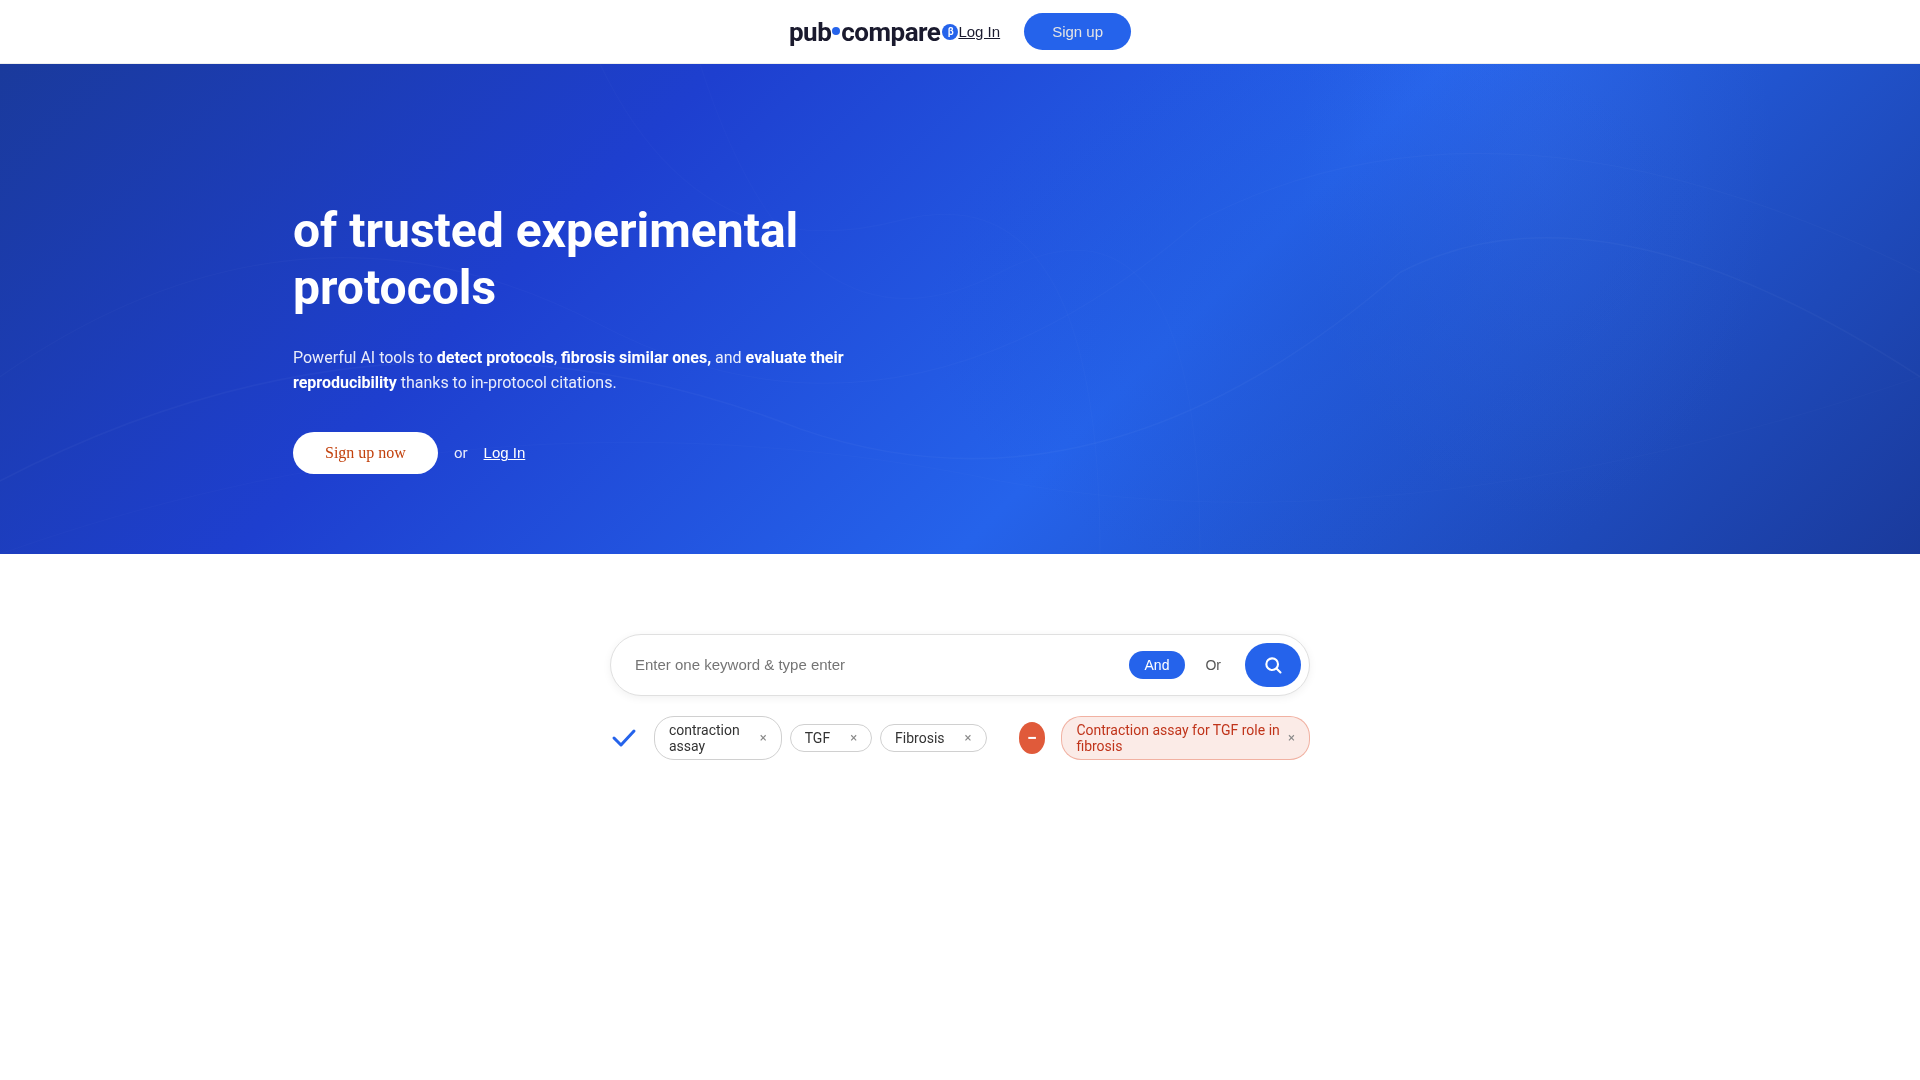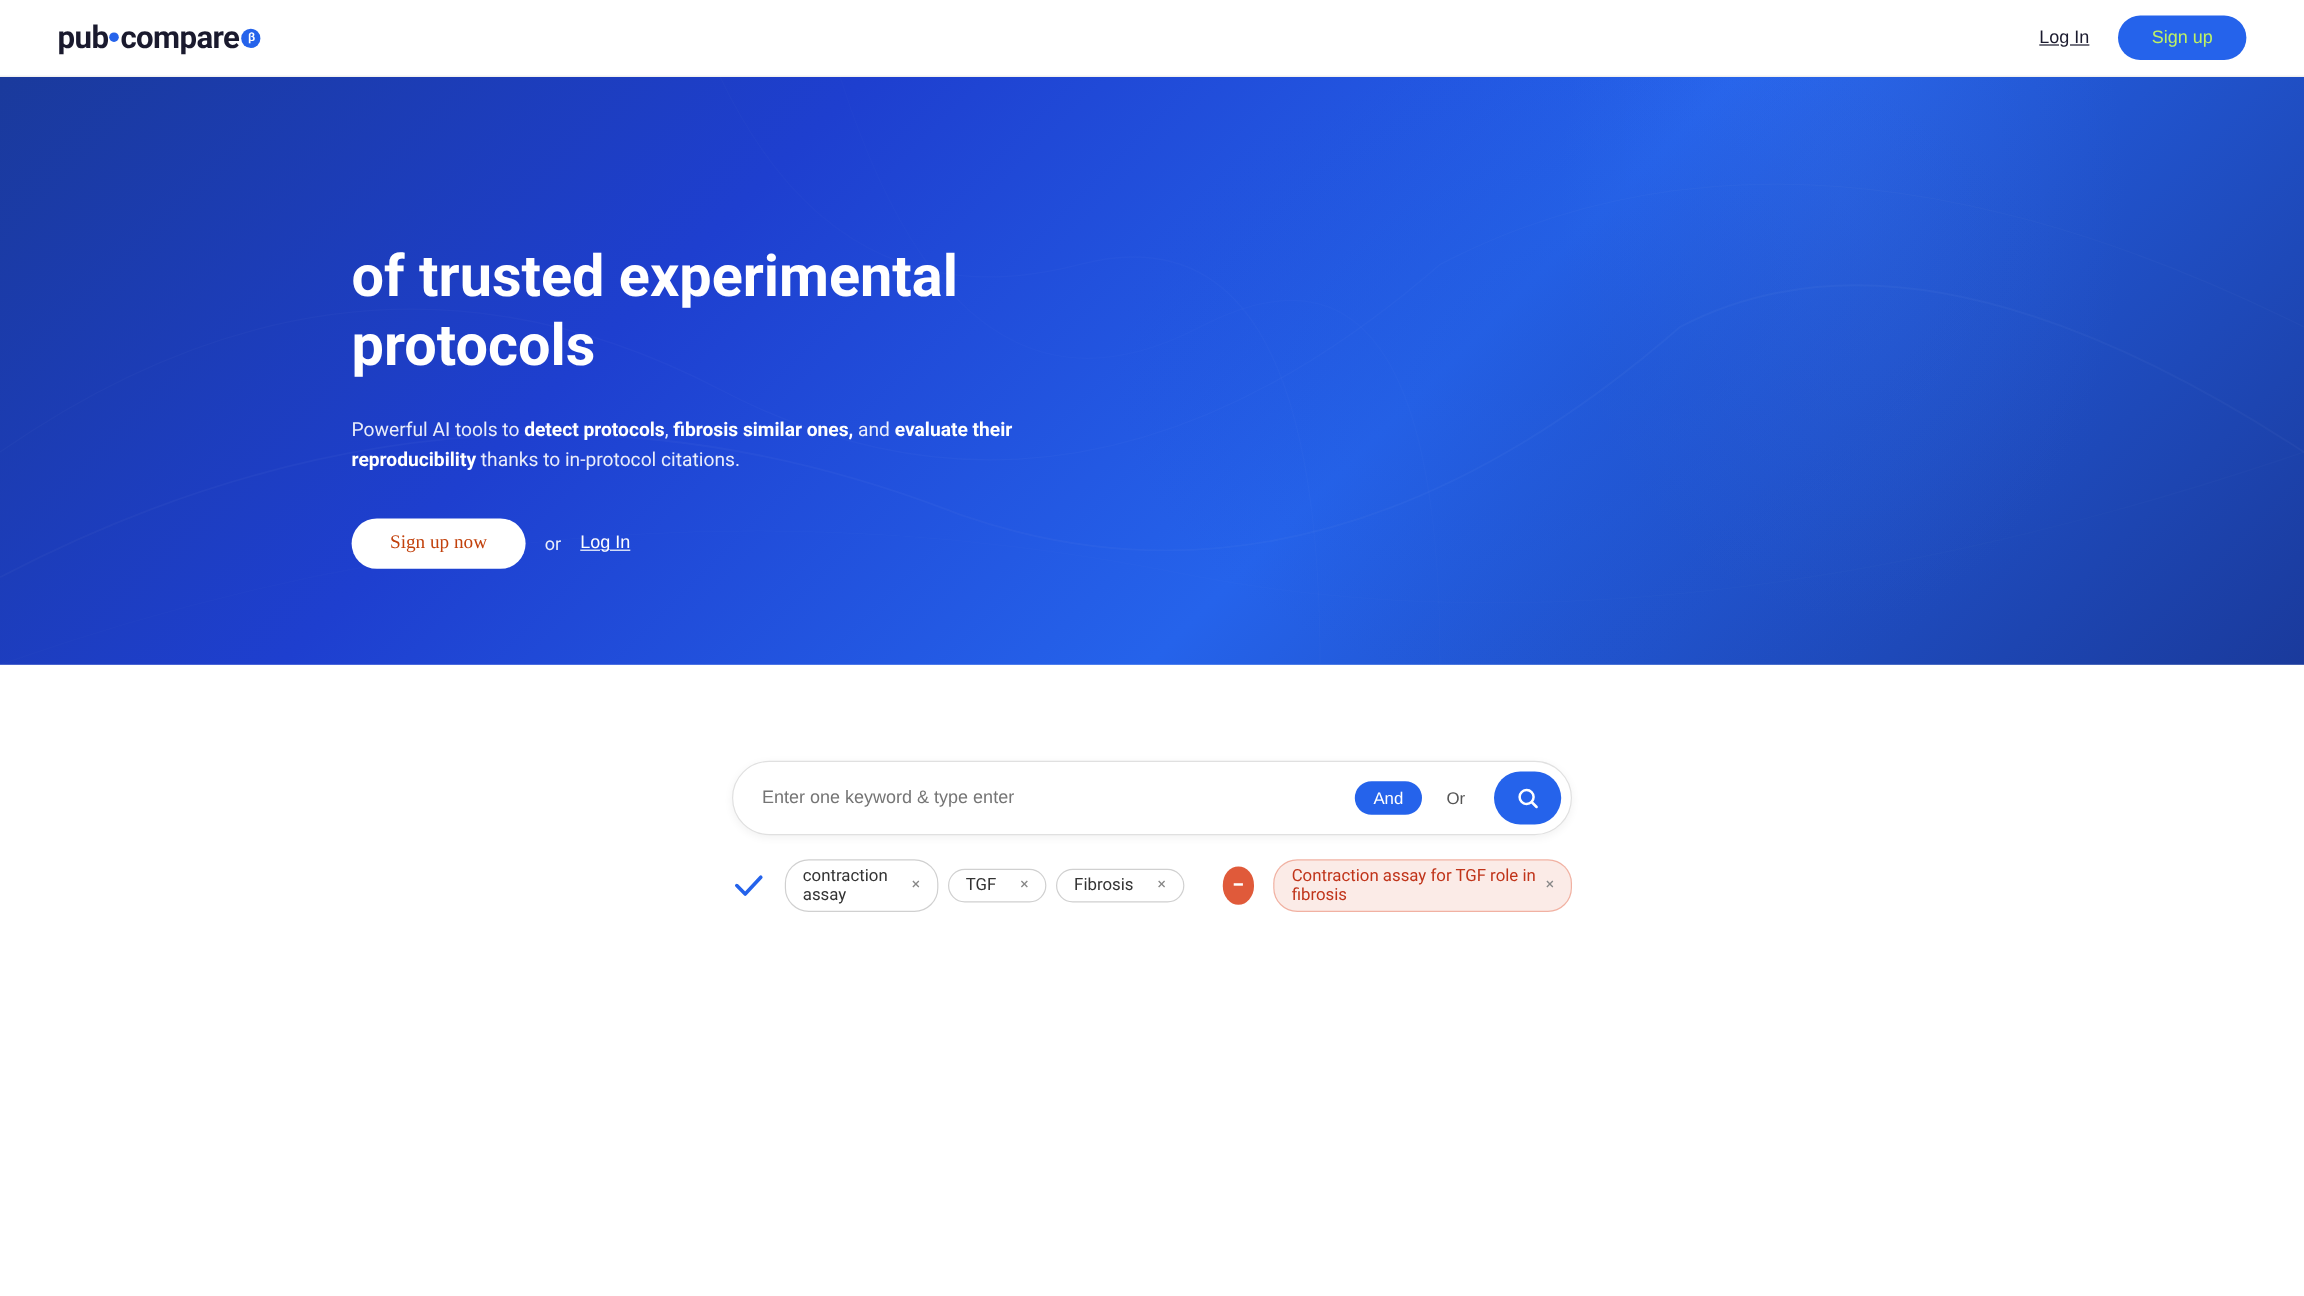--- a/index.html
+++ b/index.html
@@ -12,21 +12,21 @@
       font-family: -apple-system, BlinkMacSystemFont, 'Segoe UI', Roboto, sans-serif;
       background: #fff;
       width: 1920px;
       min-height: 1080px;
     }
 
     
     .navbar {
       display: flex;
       align-items: center;
-      justify-content: space-between;
+      justify-content: center;
       padding: 0 48px;
       height: 64px;
       background: #fff;
       border-bottom: 1px solid #eee;
       position: relative;
       z-index: 10;
     }
 
     .logo {
       display: flex;
@@ -82,21 +82,21 @@
       color: #1a1a2e;
       text-decoration: underline;
       font-size: 15px;
       cursor: pointer;
       background: none;
       border: none;
     }
 
     .nav-signup {
       background: #2563eb;
-      color: #bef264;
+      color: #e5e5e5;
       border: none;
       border-radius: 24px;
       padding: 10px 28px;
       font-size: 15px;
       font-weight: 500;
       cursor: pointer;
     }
 
     
     .hero {

